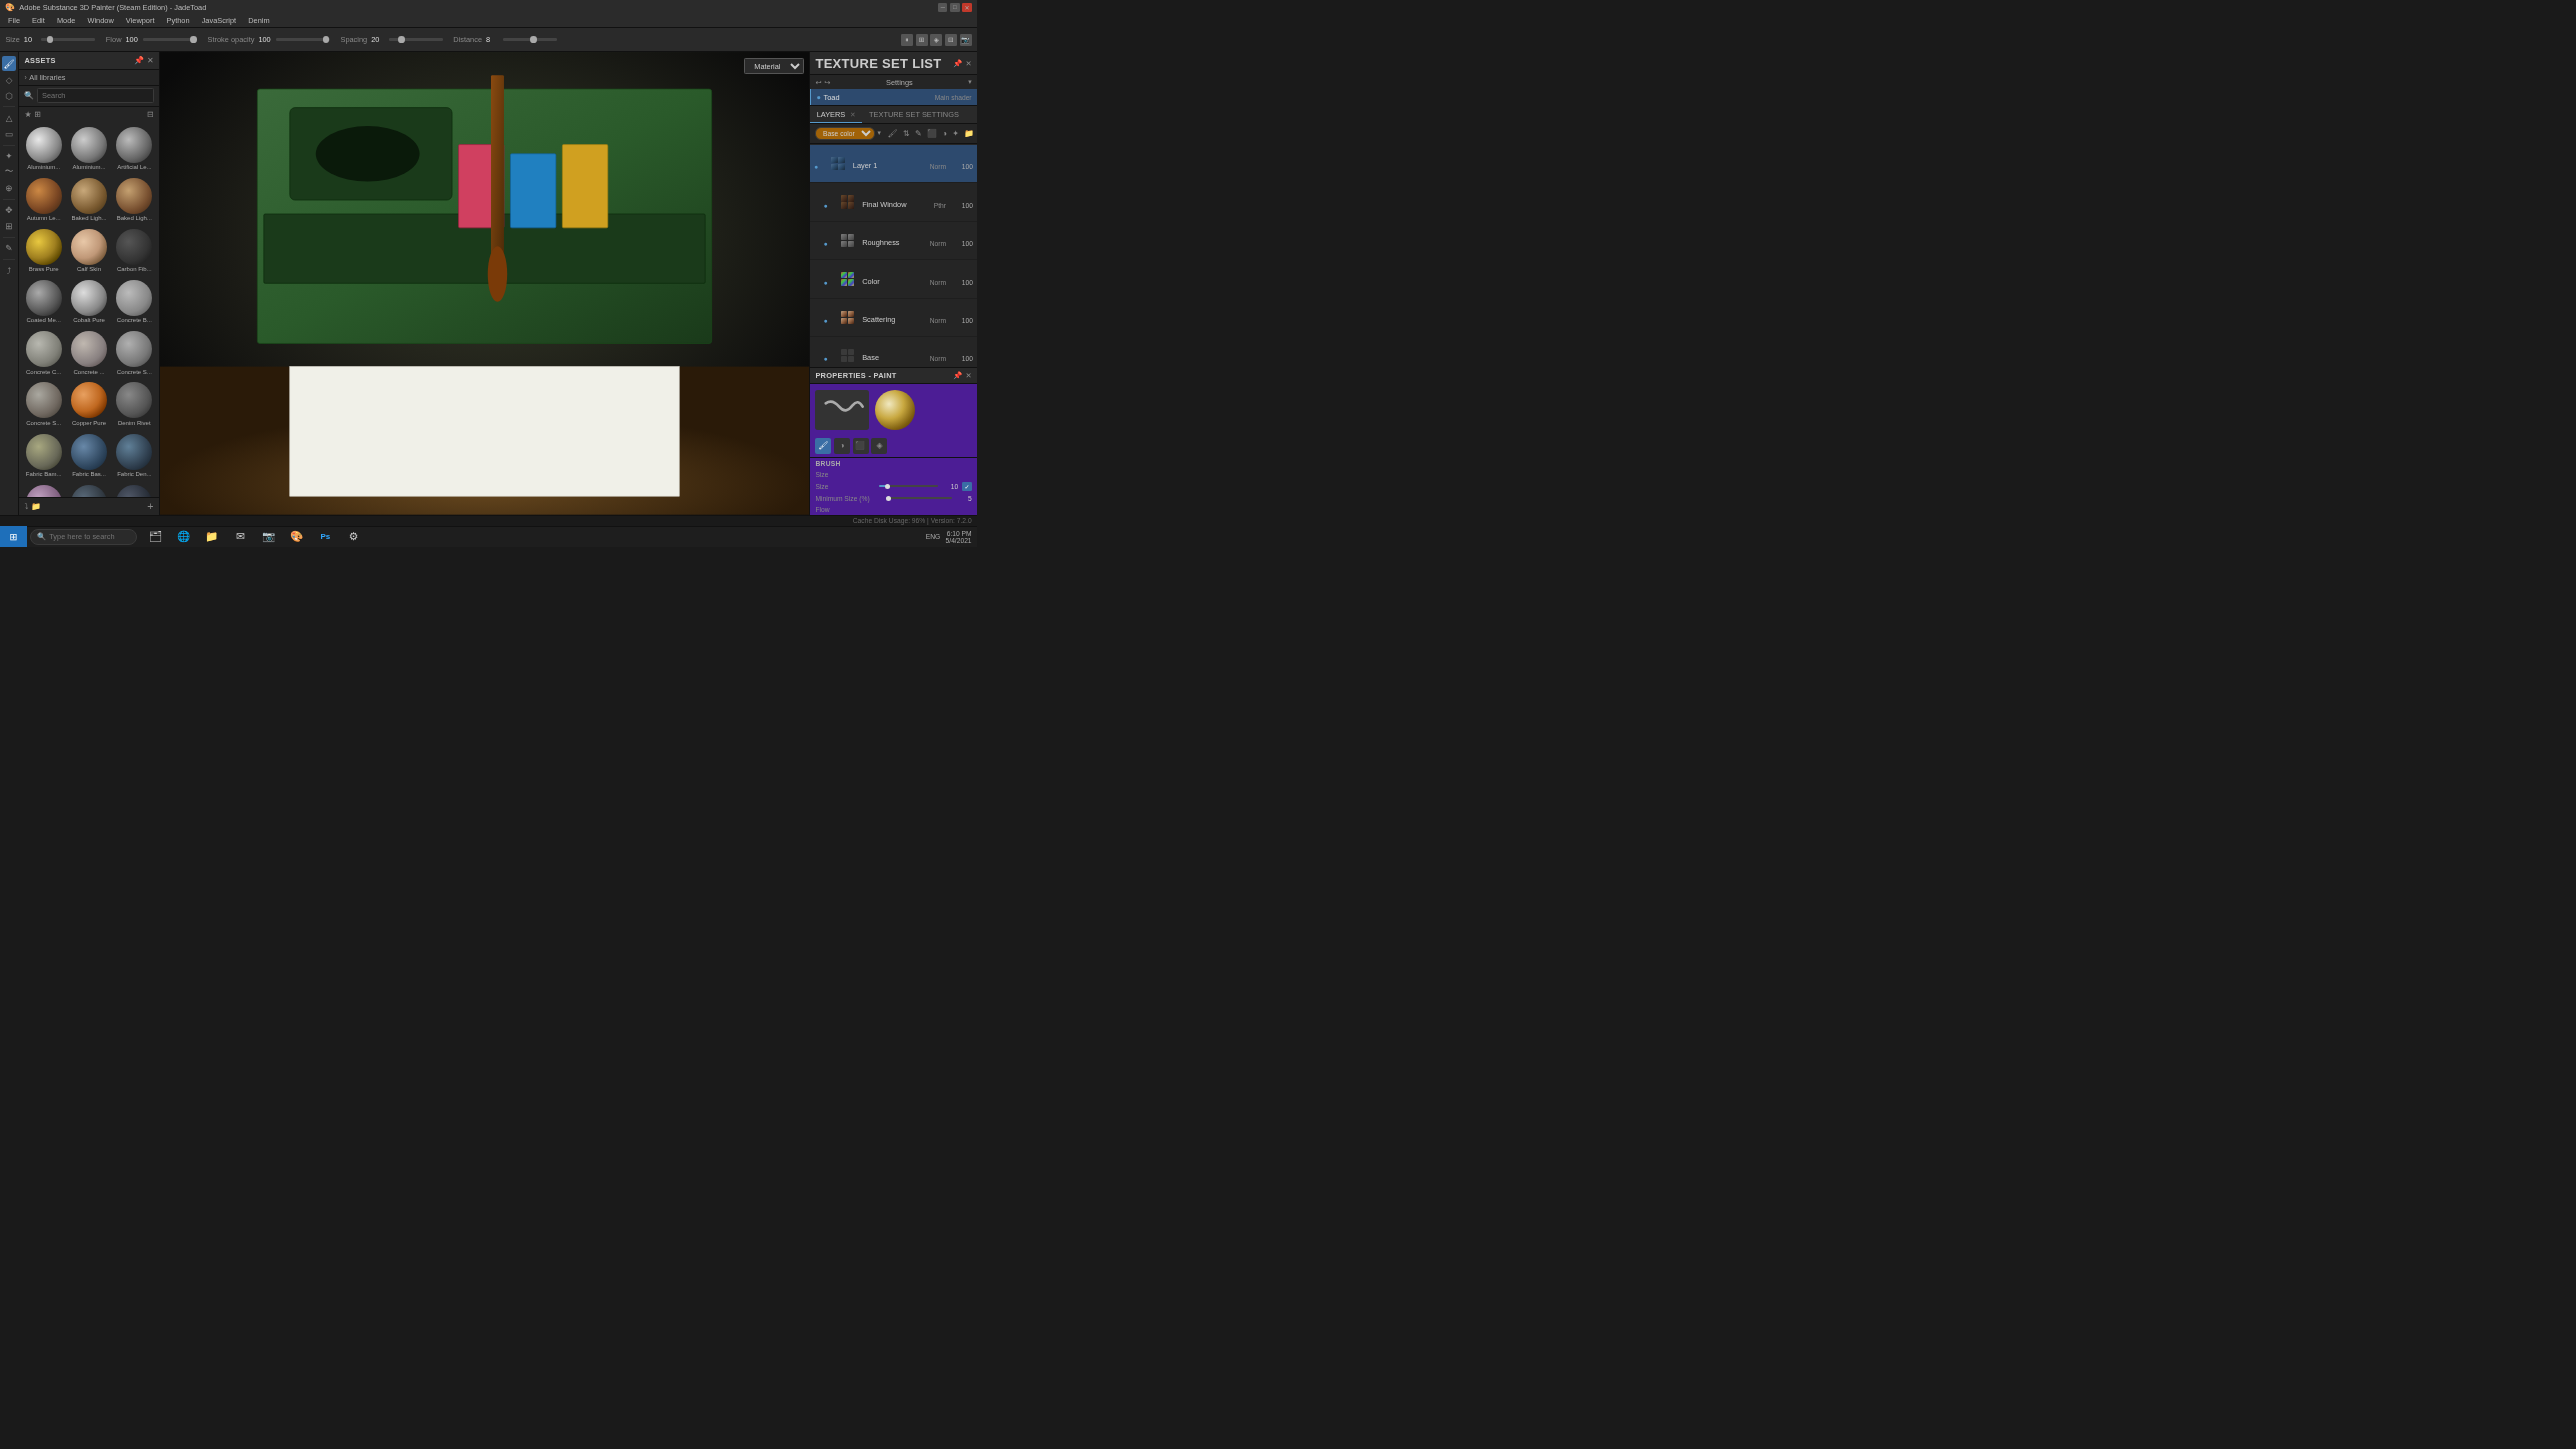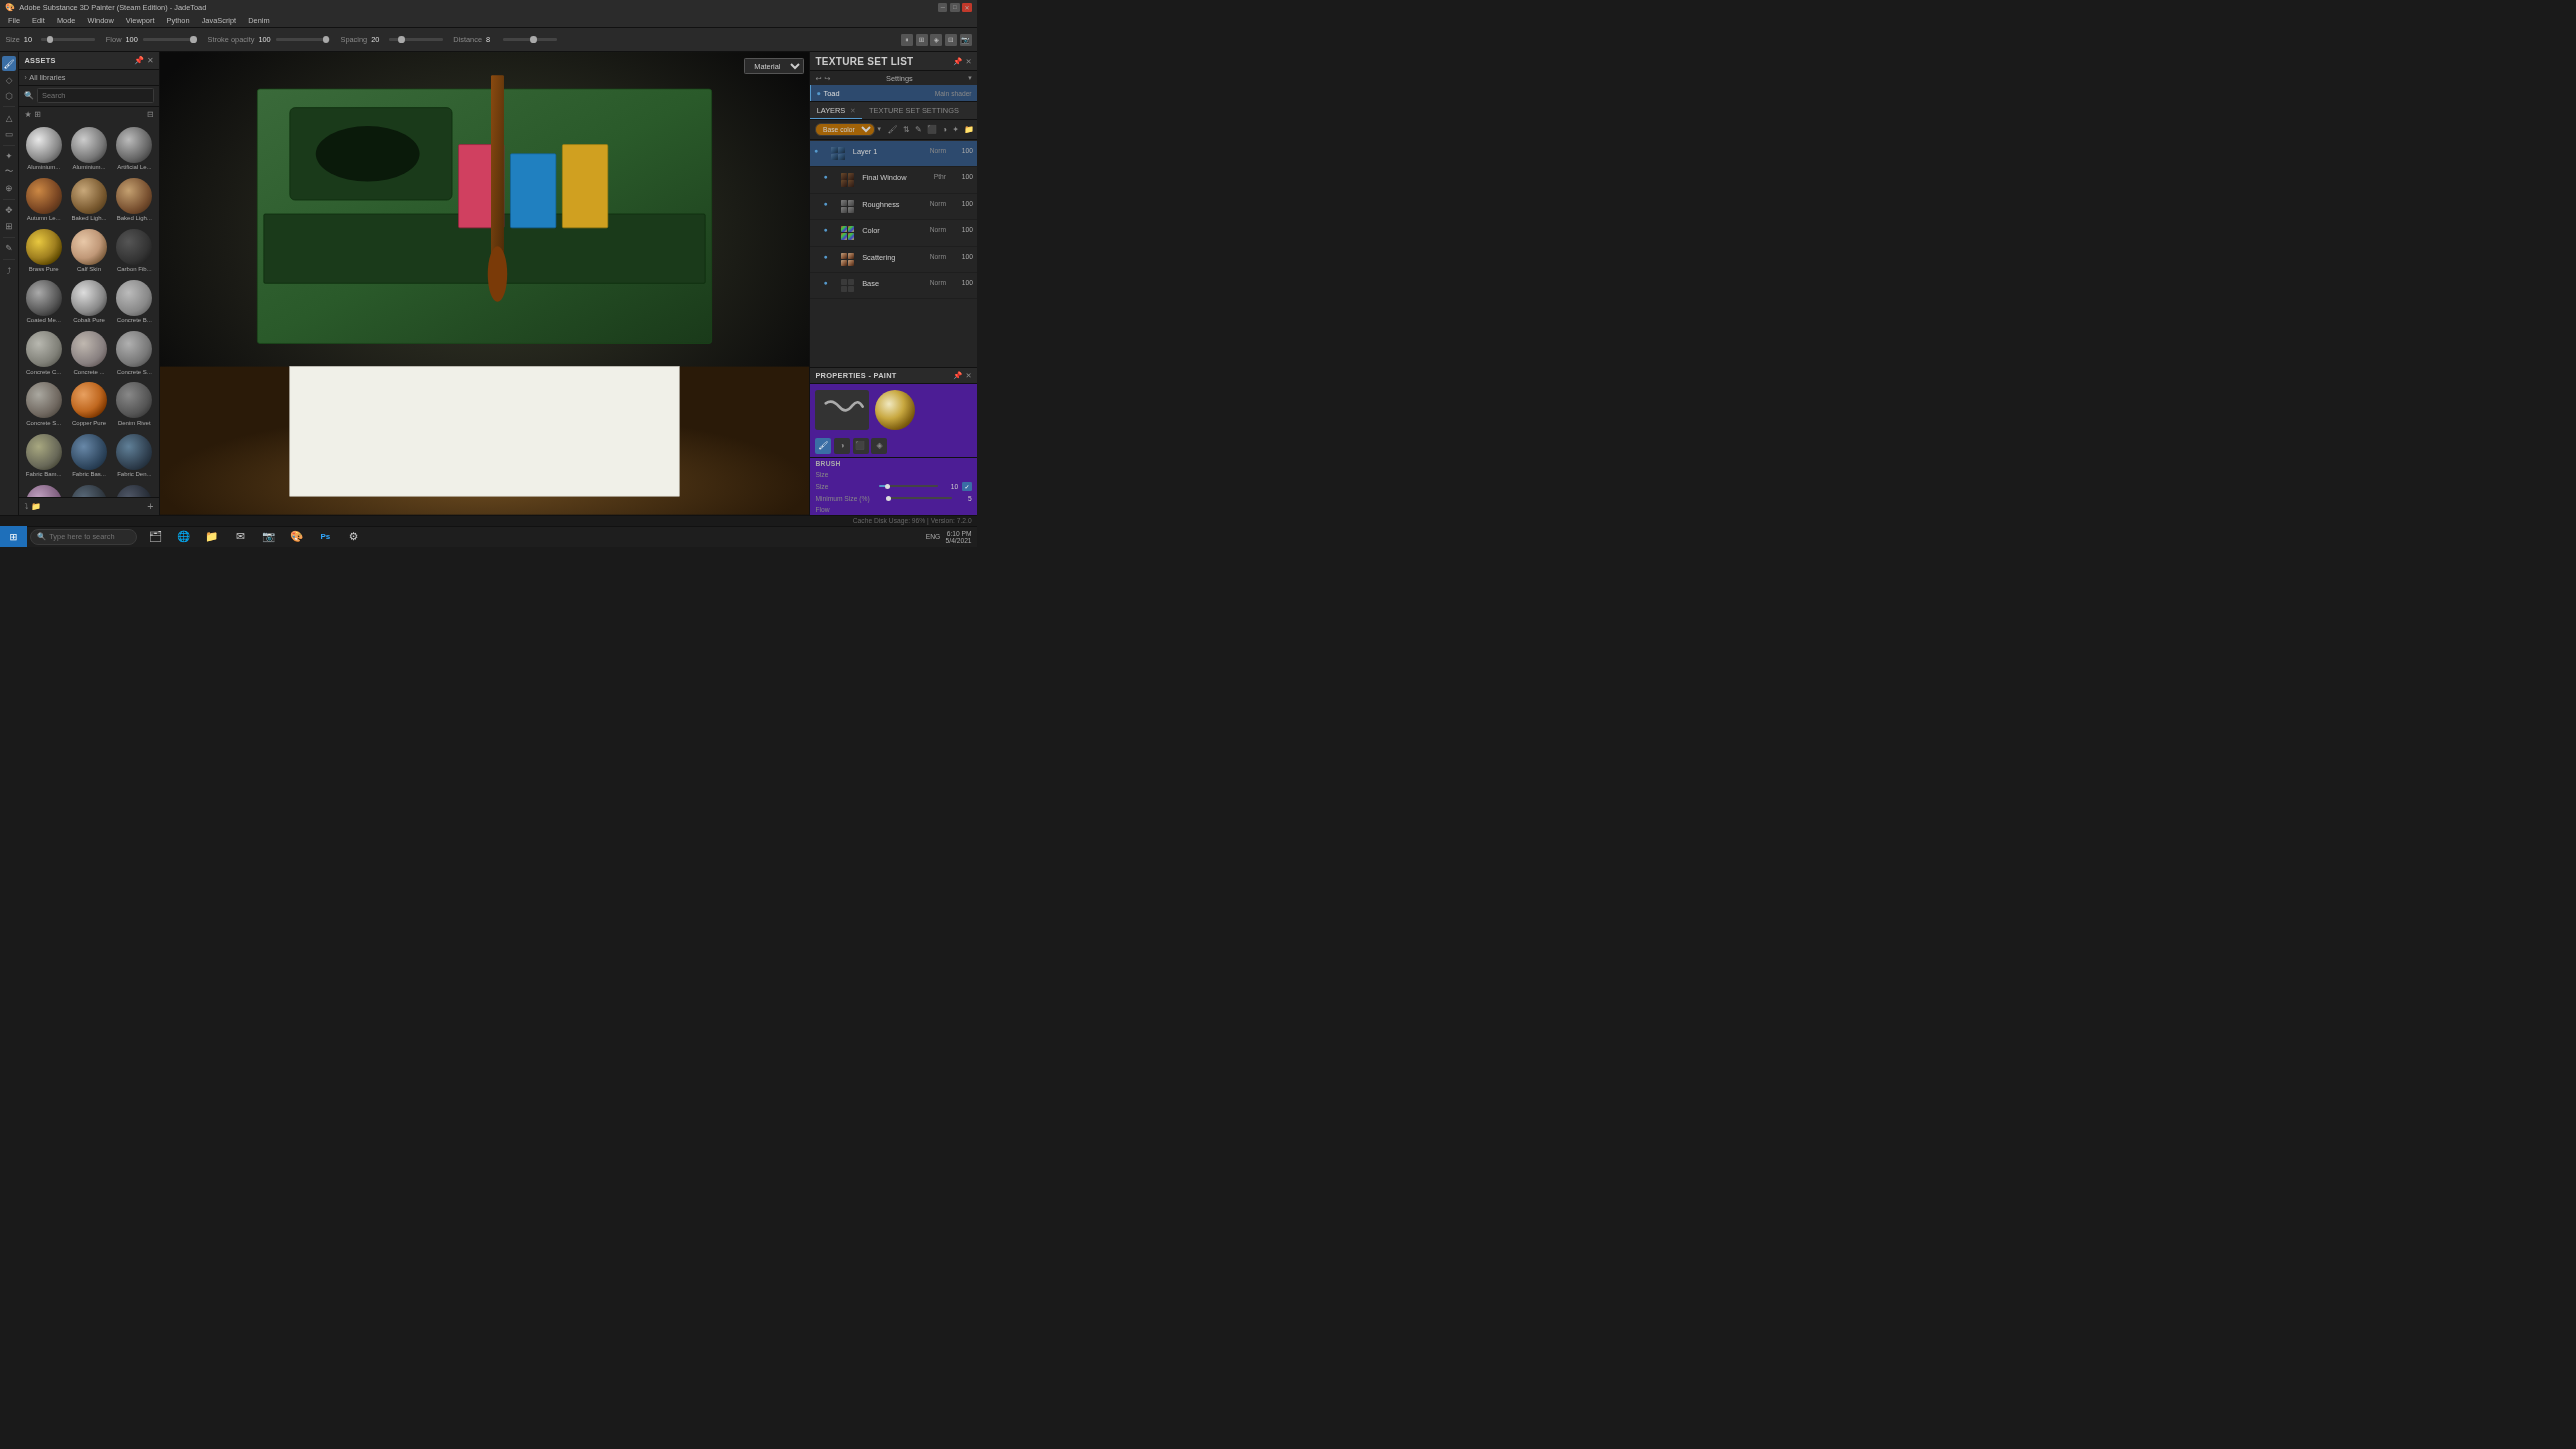--- a/index.html
+++ b/index.html
@@ -166,21 +166,21 @@
 
     
     .texture-set-list {
       background: #252525;
       border-bottom: 0.7px solid #111;
     }
     .texture-list-header {
       display: flex; align-items: center; justify-content: space-between;
       padding: 3.4px 5.4px; background: #2a2a2a; border-bottom: 0.7px solid #111;
     }
-    .texture-list-title { font-size: 10px; font-weight: bold; color: #ccc; letter-spacing: 0.3px; }
+    .texture-list-title { font-size: 13px; font-weight: bold; color: #ccc; letter-spacing: 0.3px; }
     .texture-list-icons { display: flex; gap: 2.7px; }
     .tl-icon { color: #888; font-size: 7.4px; cursor: pointer; }
 
     .texture-list-nav { display: flex; align-items: center; justify-content: space-between; padding: 2.7px 5.4px; }
     .tl-nav-icons { display: flex; gap: 2.7px; }
 
     .texture-item {
       display: flex; align-items: center; justify-content: space-between;
       padding: 3.4px 5.4px; background: #2d4a6e; border-left: 1.3px solid #5599cc;
     }
@@ -210,21 +210,21 @@
     .layer-tool-icon { color: #888; font-size: 8px; cursor: pointer; padding: 1.3px; }
     .layer-tool-select {
       background: #a16207; border: 0.7px solid #3a3a3a; color: #ccc; font-size: 6.7px;
       padding: 1.3px 2.7px; border-radius: 6px; height: 13.4px;
     }
 
     .layers-list {
       flex: 1; overflow-y: auto; padding: 1.3px 0;
     }
     .layer-item {
-      display: flex; align-items: flex-start; padding: 6px 4px; gap: 8px;
+      display: flex; align-items: flex-end; padding: 12px 4px; gap: 8px;
       border-bottom: 0.7px solid #1e1e1e; cursor: pointer;
     }
     .layer-item.active { background: #2d4a6e; }
     .layer-vis { color: #888; font-size: 6.7px; width: 9.4px; cursor: pointer; }
     .layer-icon-multi { 
       width: 13.4px; height: 13.4px; display: grid; grid-template-columns: 1fr 1fr; gap: 0.7px; flex-shrink: 0;
     }
     .layer-icon-cell { background: #555; border-radius: 0.7px; }
     .layer-name { flex: 1; color: #ccc; font-size: 7.4px; }
     .layer-blend { color: #888; font-size: 6.7px; }

